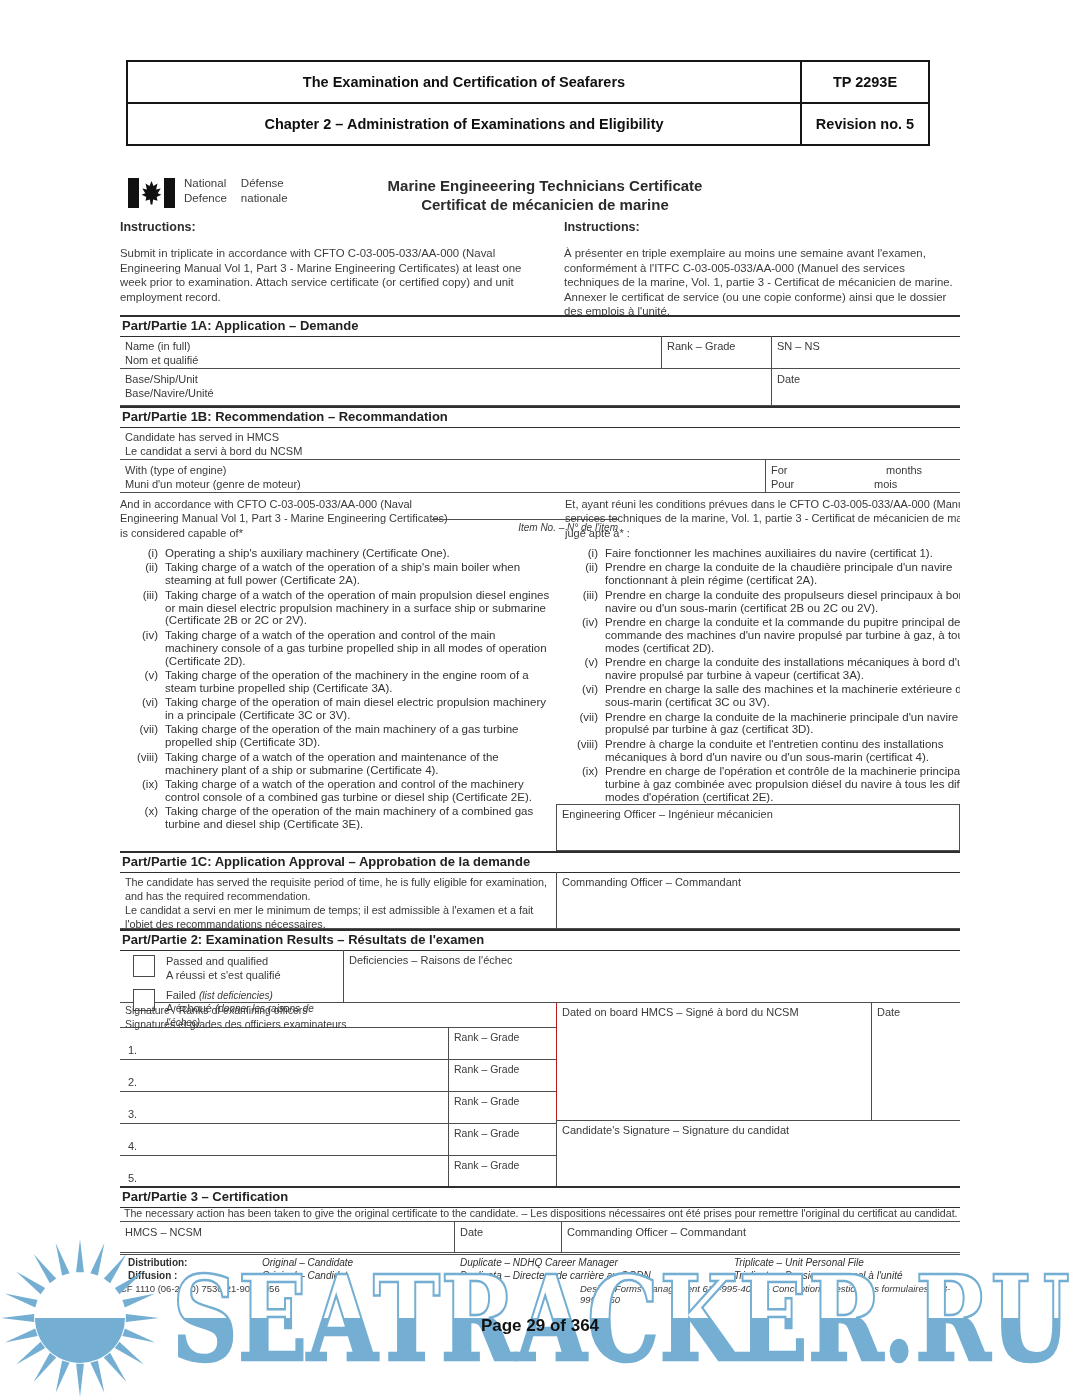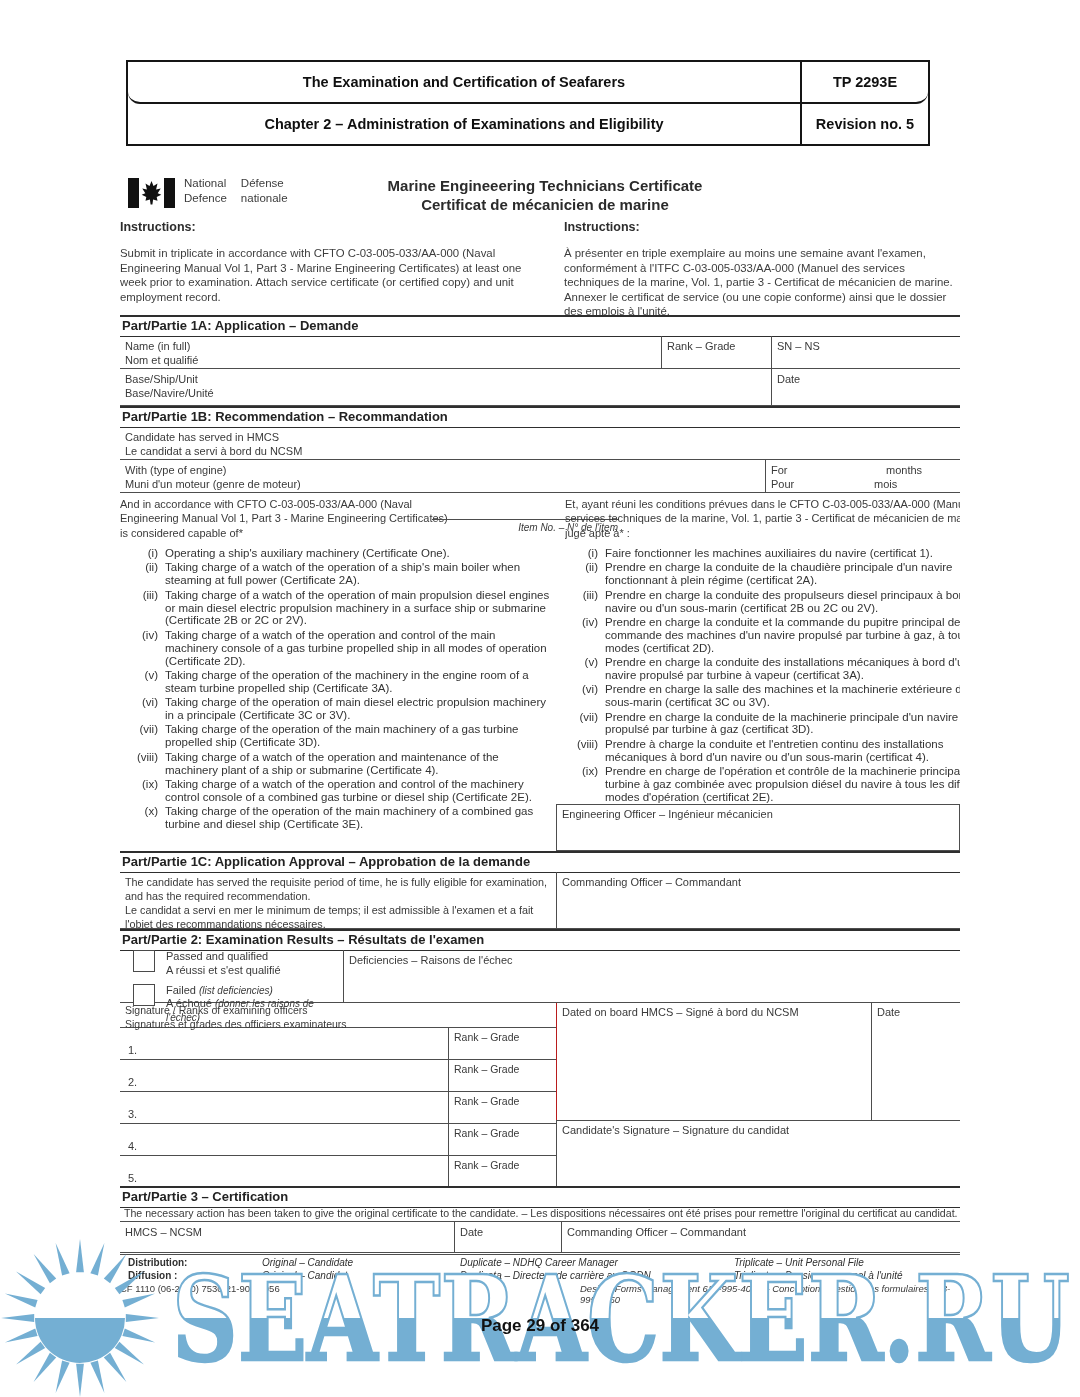--- a/index.html
+++ b/index.html
@@ -3,21 +3,21 @@
 <meta charset="utf-8">
 <style>
   html,body{margin:0;padding:0;background:#fff;}
   #page{position:relative;width:1080px;height:1397px;background:#ffffff;overflow:hidden;
         font-family:"Liberation Sans",sans-serif;color:#333;}
   .abs{position:absolute;box-sizing:border-box;}
 
   
   #htable{left:126px;top:60px;width:804px;border:2px solid #151515;font-weight:bold;color:#101010;}
   .ht-row{display:flex;height:40px;}
-  .ht-row.first{border-bottom:2px solid #151515;border-radius:12px;}
+  .ht-row.first{border-bottom:2px solid #151515;}
   .ht-title{width:672px;display:flex;align-items:center;justify-content:center;font-size:14.5px;}
   .ht-ref{flex:1;border-left:2px solid #151515;display:flex;align-items:center;justify-content:center;font-size:14.5px;}
 
   
   #agency{left:184px;top:176px;display:flex;gap:14px;font-size:11.5px;color:#3c3c3c;line-height:1.3;}
   #ftitle{left:280px;top:177px;width:530px;text-align:center;font-weight:bold;font-size:15px;color:#2b2b2b;line-height:1.25;}
 
   
   .instr-label{font-weight:bold;font-size:12.5px;color:#2d2d2d;margin-bottom:12px;}
   .instr-body{font-size:11.4px;line-height:1.28;color:#3d3d3d;}
@@ -245,21 +245,21 @@
   <div class="abs row" style="left:120px;top:872px;width:840px;height:57px;">
     <div class="cell" style="width:436px;font-size:10.8px;">
       <div>The candidate has served the requisite period of time, he is fully eligible for examination, and has the required recommendation.</div>
       <div>Le candidat a servi en mer le minimum de temps; il est admissible à l'examen et a fait l'objet des recommandations nécessaires.</div>
     </div>
     <div class="cell bl" style="flex:1;">Commanding Officer  –  Commandant</div>
   </div>
 
   <div class="abs sec-head" style="top:929px;">Part/Partie 2:  Examination Results  –  Résultats de l'examen</div>
   <div class="abs row" style="left:120px;top:950px;width:840px;height:53px;">
-    <div style="width:223px;box-sizing:border-box;">
+    <div style="width:223px;box-sizing:border-box;padding-top:5px;">
       <div class="chk-group">
         <div class="chk"></div>
         <div class="chk-lab">
           <div>Passed and qualified</div>
           <div>A réussi et s'est qualifié</div>
         </div>
       </div>
       <div class="chk-group" style="margin-top:6px;">
         <div class="chk"></div>
         <div class="chk-lab">

